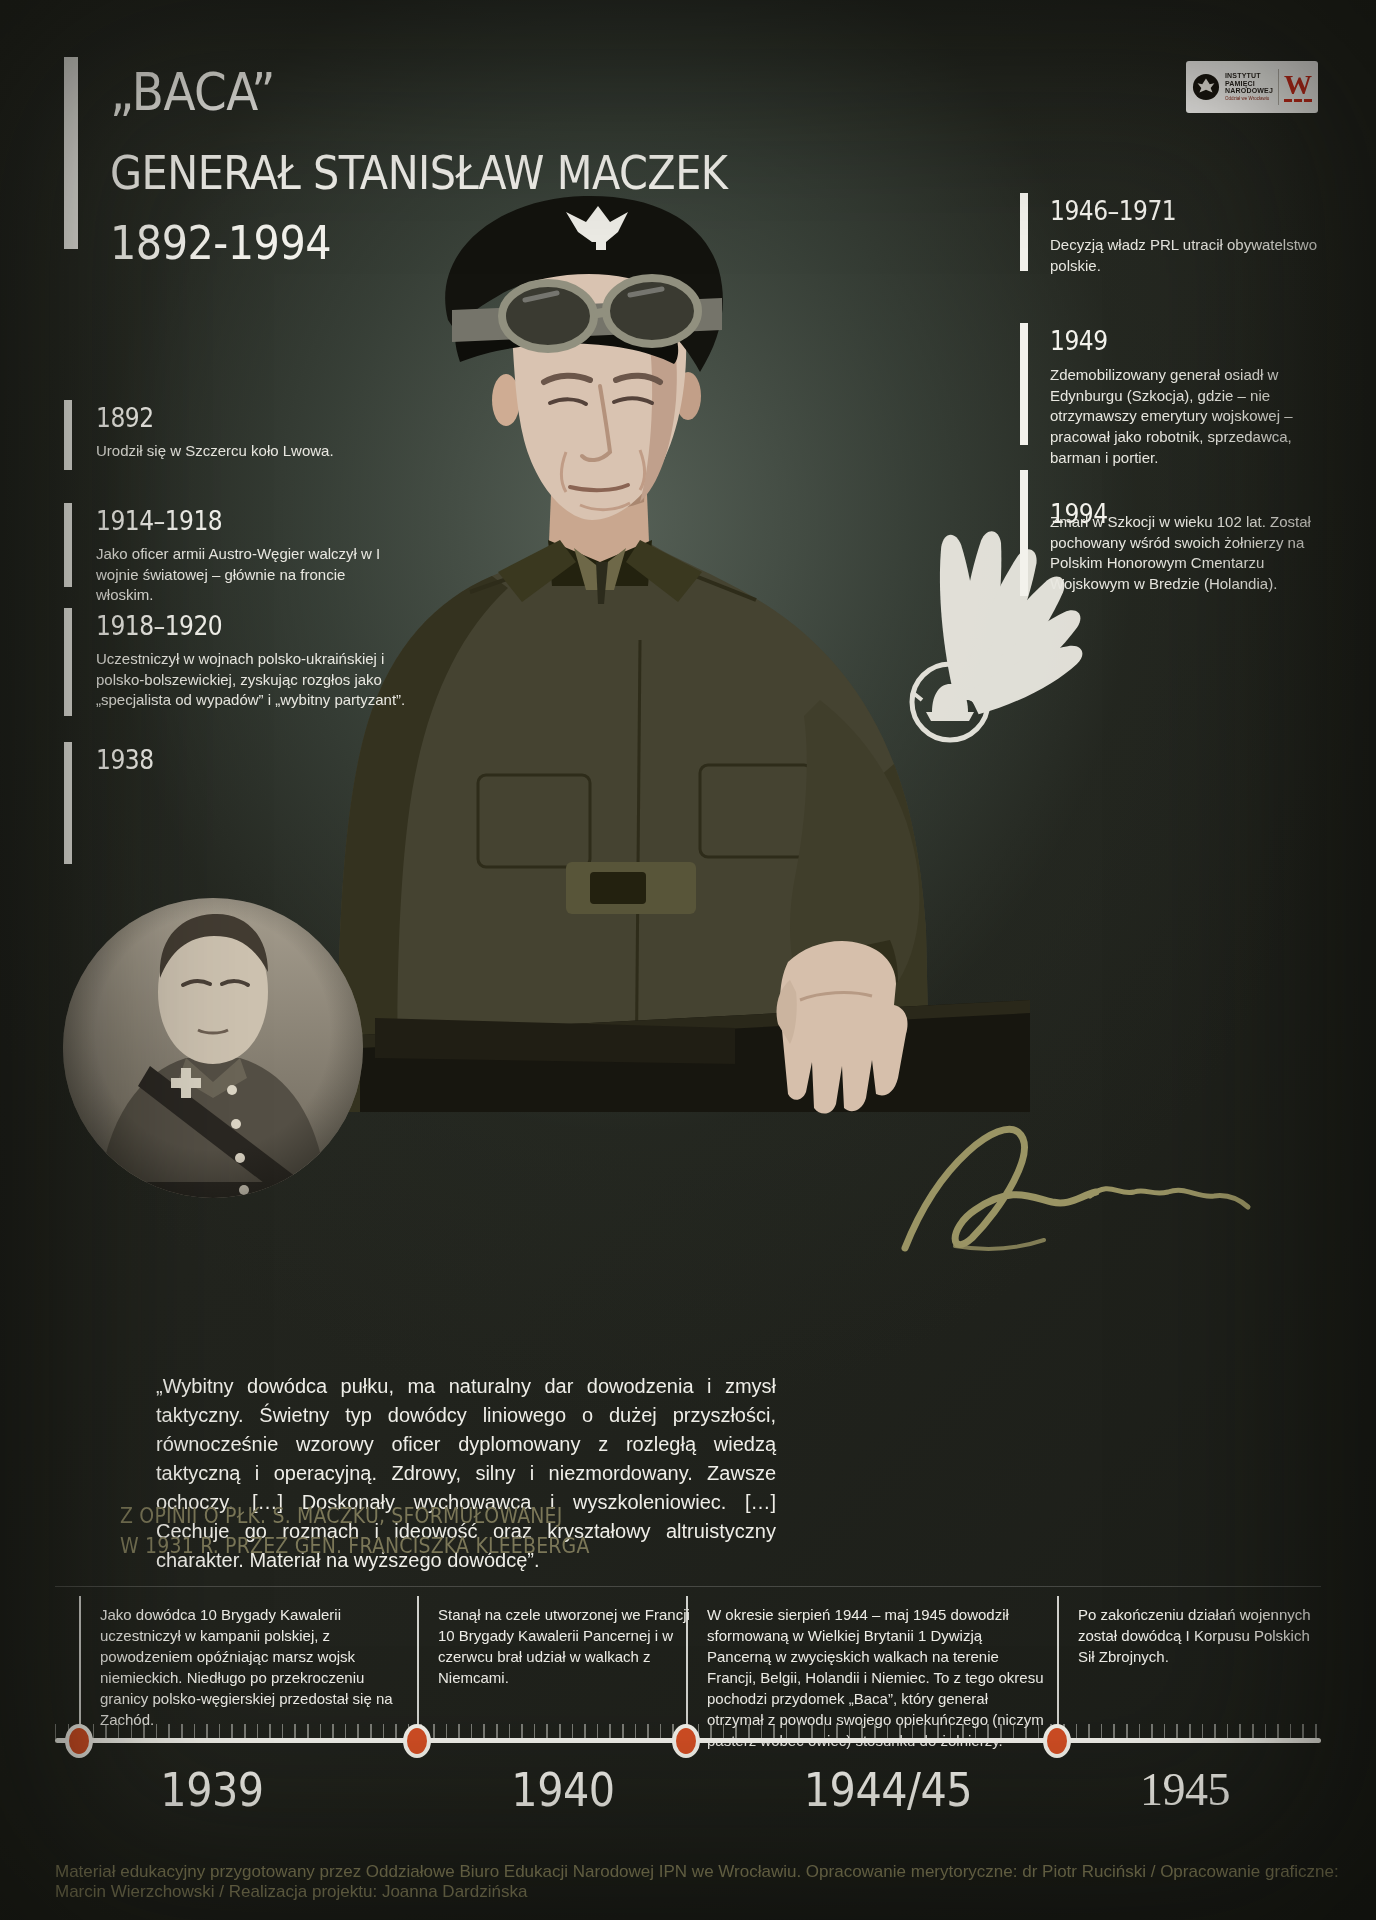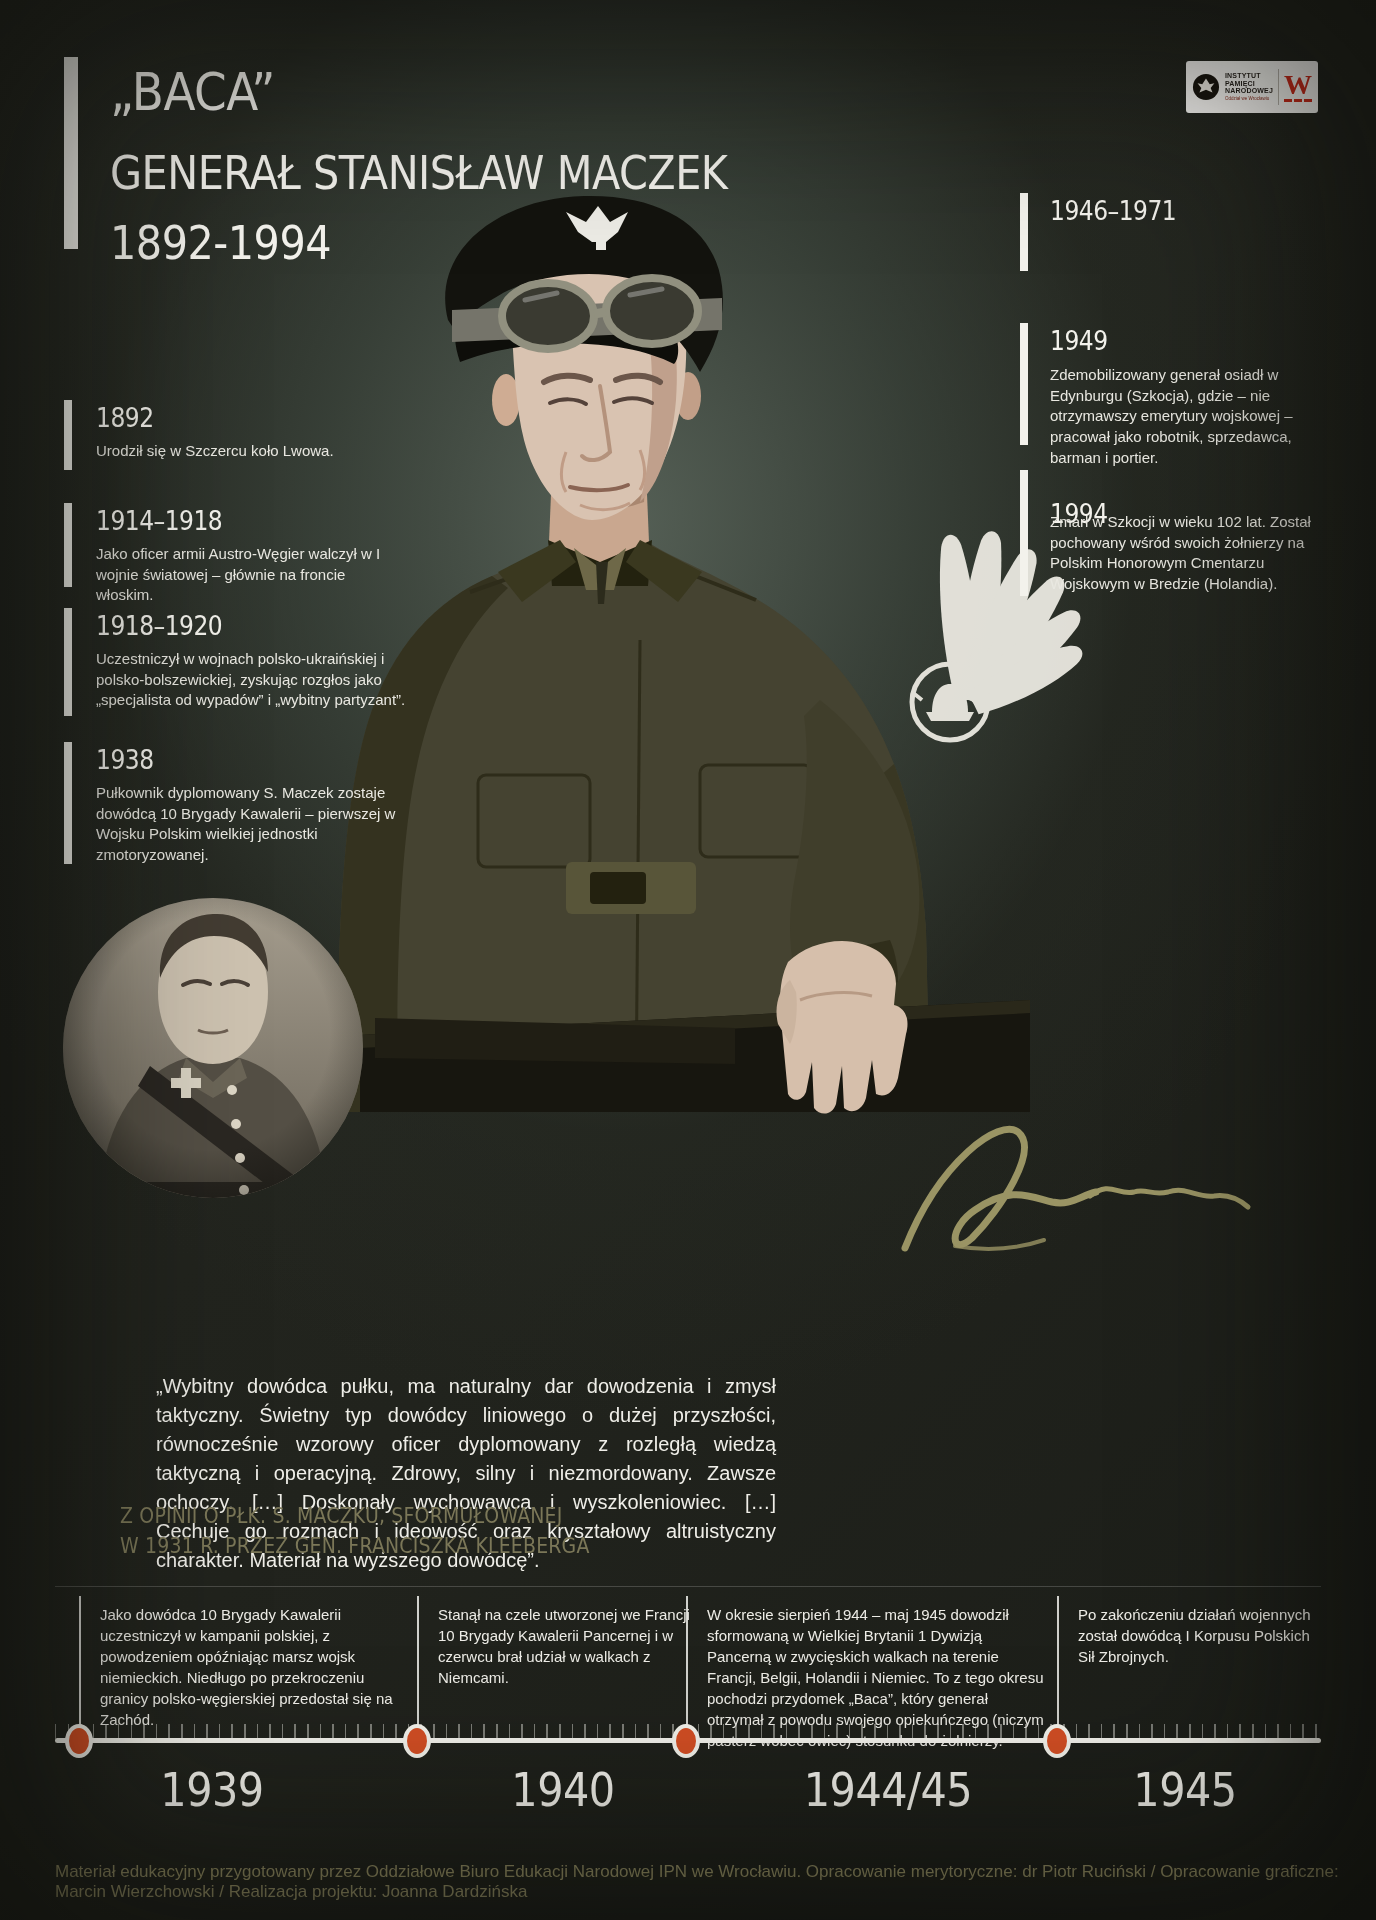--- a/index.html
+++ b/index.html
@@ -219,24 +219,24 @@
   <div class="abs bar" style="left:64px;top:503px;width:8px;height:84px;"></div>
   <div class="abs cond entry-year" style="left:96px;top:508px;">1914–1918</div>
   <div class="abs entry-text" style="left:96px;top:544px;width:300px;">Jako oficer armii Austro-Węgier walczył w I wojnie światowej – głównie na froncie włoskim.</div>
 
   <div class="abs bar" style="left:64px;top:608px;width:8px;height:108px;"></div>
   <div class="abs cond entry-year" style="left:96px;top:613px;">1918–1920</div>
   <div class="abs entry-text" style="left:96px;top:649px;width:310px;">Uczestniczył w wojnach polsko-ukraińskiej i polsko-bolszewickiej, zyskując rozgłos jako „specjalista od wypadów” i „wybitny partyzant”.</div>
 
   <div class="abs bar" style="left:64px;top:742px;width:8px;height:122px;"></div>
   <div class="abs cond entry-year" style="left:96px;top:747px;">1938</div>
-  <div class="abs entry-text" style="left:96px;top:783px;width:300px;">Pułkownik dyplomowany S. Maczek zostaje dowódcą 10 Brygady Kawalerii – pierwszej w Wojsku Polskim wielkiej jednostki zmotoryzowanej.</div>
 
   <div class="abs bar" style="left:1020px;top:193px;width:8px;height:78px;"></div>
   <div class="abs cond entry-year" style="left:1050px;top:198px;">1946–1971</div>
+  <div class="abs entry-text" style="left:1050px;top:235px;width:275px;">Decyzją władz PRL utracił obywatelstwo polskie.</div>
 
   <div class="abs bar" style="left:1020px;top:323px;width:8px;height:122px;"></div>
   <div class="abs cond entry-year" style="left:1050px;top:328px;">1949</div>
   <div class="abs entry-text" style="left:1050px;top:365px;width:275px;">Zdemobilizowany generał osiadł w Edynburgu (Szkocja), gdzie – nie otrzymawszy emerytury wojskowej – pracował jako robotnik, sprzedawca, barman i portier.</div>
 
   <div class="abs bar" style="left:1020px;top:470px;width:8px;height:126px;"></div>
   <div class="abs cond entry-year" style="left:1050px;top:501px;">1994</div>
   <div class="abs entry-text" style="left:1050px;top:512px;width:275px;">Zmarł w Szkocji w wieku 102 lat. Został pochowany wśród swoich żołnierzy na Polskim Honorowym Cmentarzu Wojskowym w Bredzie (Holandia).</div>
 
   <div class="abs quote-text" style="left:120px;top:1372px;width:620px;">„Wybitny dowódca pułku, ma naturalny dar dowodzenia i zmysł taktyczny. Świetny typ dowódcy liniowego o dużej przyszłości, równocześnie wzorowy oficer dyplomowany z rozległą wiedzą taktyczną i operacyjną. Zdrowy, silny i niezmordowany. Zawsze ochoczy. […] Doskonały wychowawca i wyszkoleniowiec. […] Cechuje go rozmach i ideowość oraz kryształowy altruistyczny charakter. Materiał na wyższego dowódcę”.</div>
@@ -260,17 +260,17 @@
   <div class="abs ticks" style="left:55px;top:1724px;width:1266px;"></div>
   <div class="abs tline" style="left:55px;top:1738px;width:1266px;"></div>
   <div class="abs tdot" style="left:79px;top:1741px;"></div>
   <div class="abs tdot" style="left:417px;top:1741px;"></div>
   <div class="abs tdot" style="left:686px;top:1741px;"></div>
   <div class="abs tdot" style="left:1057px;top:1741px;"></div>
 
   <div class="abs cond big-year" style="left:212px;top:1763px;">1939</div>
   <div class="abs cond big-year" style="left:563px;top:1763px;">1940</div>
   <div class="abs cond big-year" style="left:888px;top:1763px;">1944/45</div>
-  <div class="abs cond big-year" style="left:1185px;top:1763px;">1945</div>
+  <div class="abs cond big-year" style="left:1185px;top:1763px;font-family:Liberation Serif, serif;">1945</div>
 
   <div class="abs footer-text" style="left:55px;top:1862px;width:1290px;">Materiał edukacyjny przygotowany przez Oddziałowe Biuro Edukacji Narodowej IPN we Wrocławiu. Opracowanie merytoryczne: dr Piotr Ruciński  /  Opracowanie graficzne: Marcin Wierzchowski  /  Realizacja projektu: Joanna Dardzińska</div>
 
 </div>
 
 </body></html>

